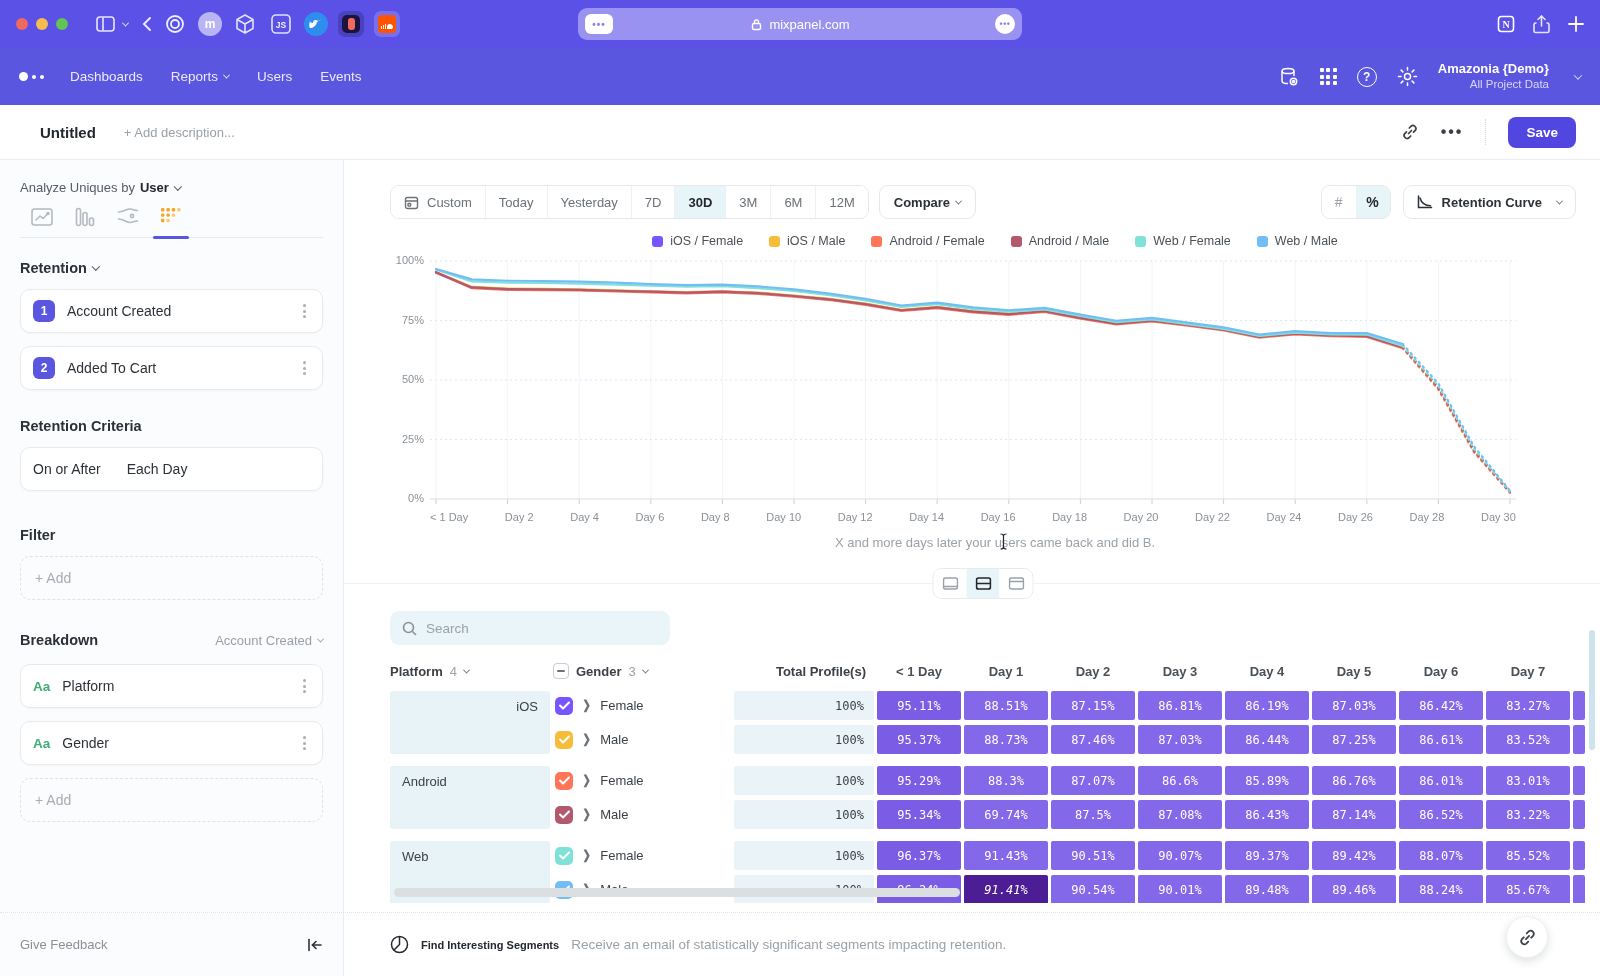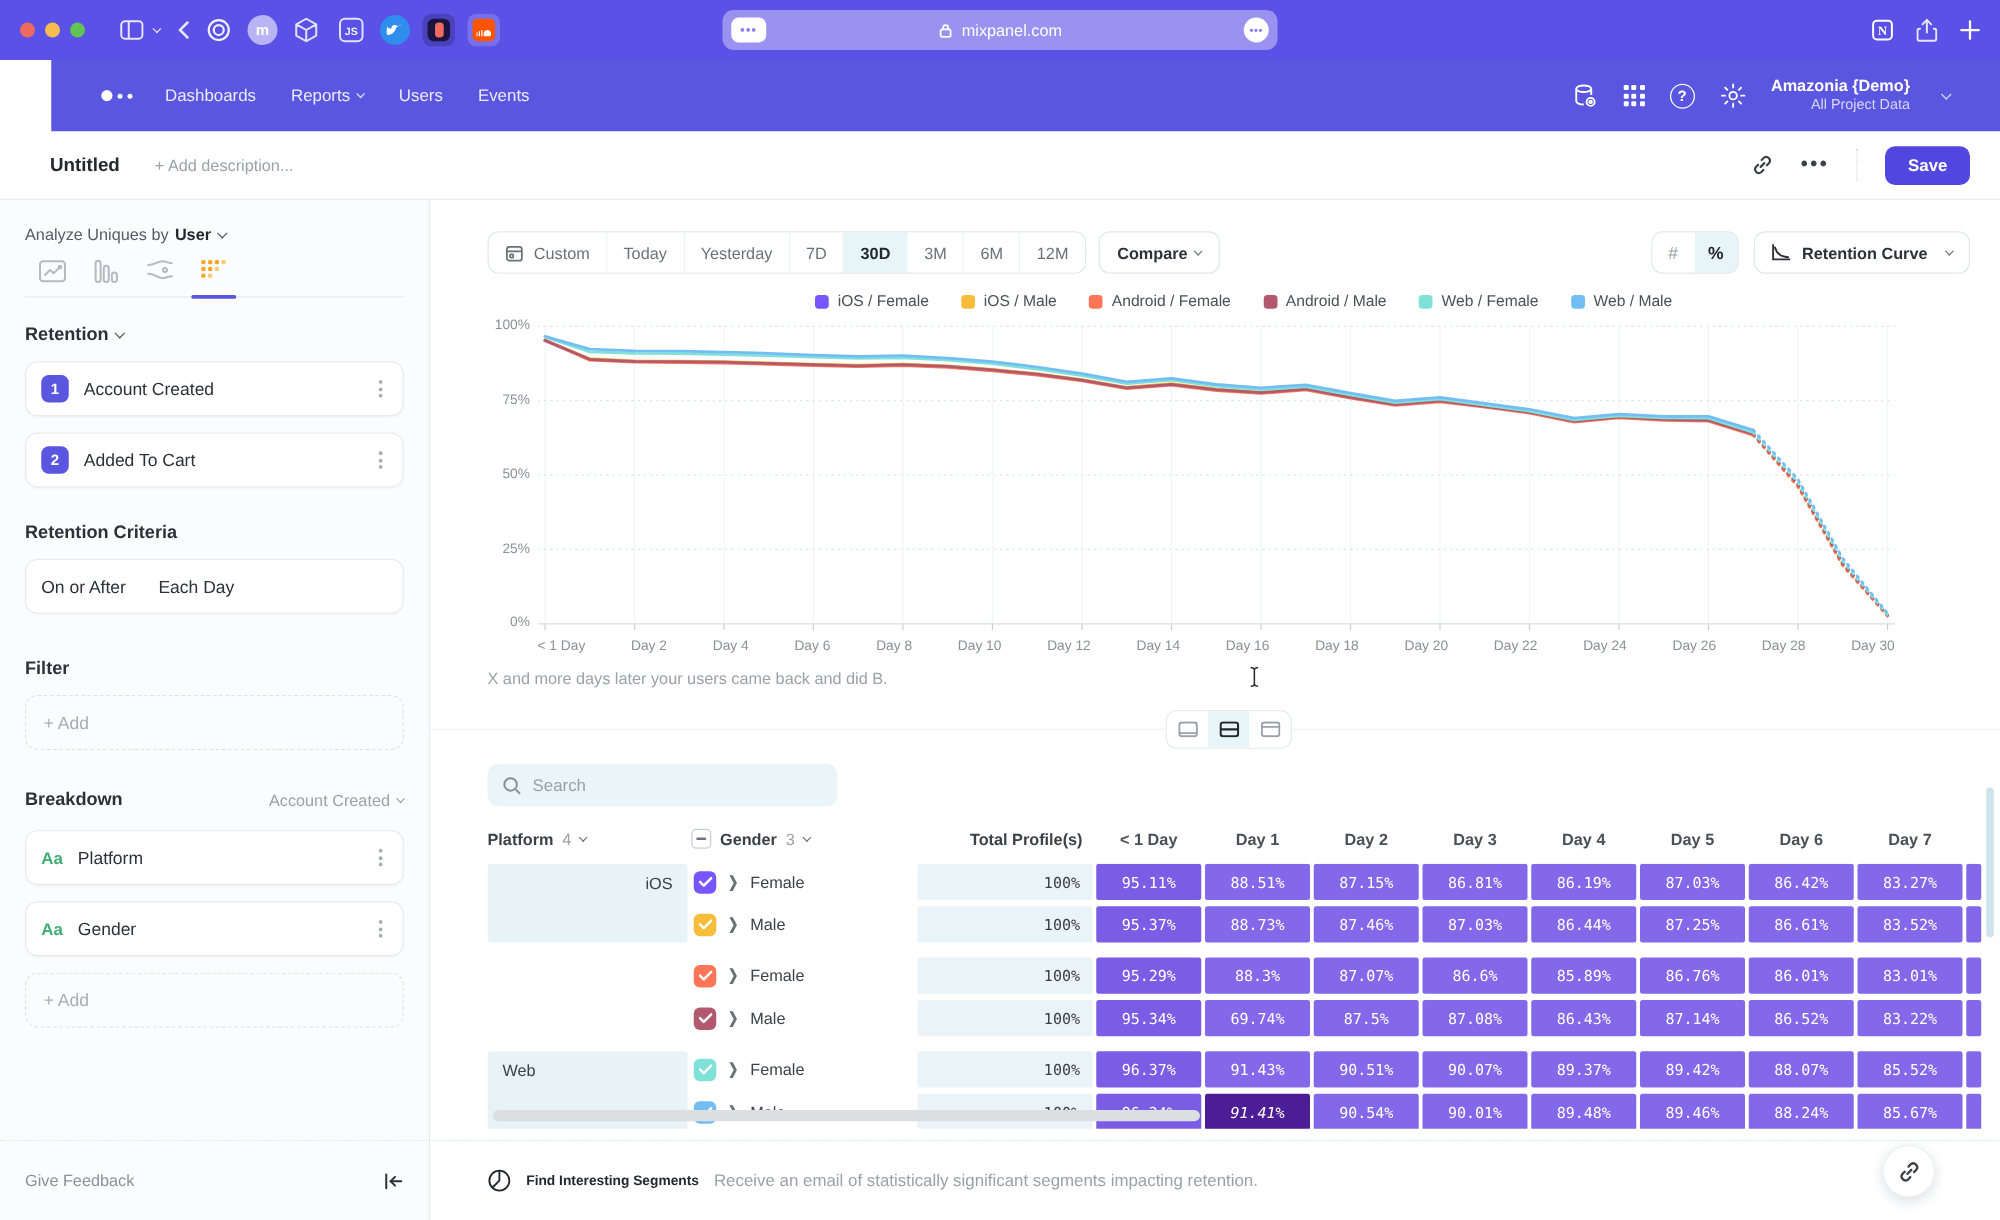--- a/index.html
+++ b/index.html
@@ -14,21 +14,21 @@
   .bicon { margin-left:14px; display:flex; align-items:center; color:#e8e6fb; }
   .app-ic { width:26px; height:26px; border-radius:7px; margin-left:10px; display:flex; align-items:center; justify-content:center; }
   .app-tile { background:rgba(255,255,255,0.18); }
   .app-tile.active { background:rgba(0,0,0,0.18); }
   .url-pill { position:absolute; left:50%; top:8px; transform:translateX(-50%); width:444px; height:32px; background:#9a92f1; border-radius:9px; display:flex; align-items:center; justify-content:center; color:#fff; font-size:13px; gap:6px; }
   .url-badge { position:absolute; left:7px; top:6px; width:28px; height:20px; background:#fff; border-radius:6px; display:flex; align-items:center; justify-content:center; color:#8a80ee; font-weight:bold; font-size:10px; letter-spacing:1px;}
   .url-more { position:absolute; right:7px; top:6px; width:20px; height:20px; background:#fff; border-radius:50%; display:flex; align-items:center; justify-content:center; color:#8a80ee; font-weight:bold; font-size:9px; letter-spacing:.5px;}
   .chrome-right { margin-left:auto; display:flex; align-items:center; gap:18px; color:#efeefc; }
 
   
-  .mp-nav { height:57px; background:#5a56e0; display:flex; align-items:center; padding:0 40px; position:relative; color:#fff;margin-left:41px; }
+  .mp-nav { height:57px; background:#5a56e0; display:flex; align-items:center; padding:0 19px; position:relative; color:#fff; }
   .logo-dots { display:flex; align-items:center; gap:4px; margin-right:26px; }
   .logo-dots i { background:#fff; border-radius:50%; display:block; }
   .nav-link { font-size:13.5px; color:#eceafc; margin-right:28px; display:flex; align-items:center; cursor:default; }
   .nav-search { position:absolute; left:50%; top:11px; transform:translateX(-50%); width:436px; height:36px; background:rgba(30,25,120,0.25); border:1px solid rgba(255,255,255,0.35); border-radius:9px; display:flex; align-items:center; justify-content:center; gap:10px; font-size:13.5px; color:#f2f1fd; }
   .nav-search .sc { color:#b9b4f3; font-size:12.5px; }
   .nav-right { margin-left:auto; display:flex; align-items:center; gap:20px; }
   .proj { text-align:right; line-height:1.25; }
   .proj .p1 { font-size:13px; font-weight:bold; }
   .proj .p2 { font-size:11.5px; color:#d9d6f8; }
 
@@ -74,21 +74,21 @@
   .view-btn { height:34px; border:1px solid #e4e8ea; border-radius:9px; background:#fff; display:flex; align-items:center; gap:9px; padding:0 13px; font-size:13px; color:#2c3138; font-weight:bold; cursor:pointer;}
 
   .legend { margin-top:14px; height:16px; display:flex; justify-content:center; gap:26px; }
   .lg-item { display:flex; align-items:center; gap:7px; font-size:12.5px; color:#4a5057; cursor:pointer;}
   .lg-sw { width:11px; height:11px; border-radius:3px; }
 
   .chart-row { margin-top:6px; display:flex; }
   .ylabels { width:40px; position:relative; height:252px; font-size:11px; color:#8a9096; }
   .ylabels span { position:absolute; right:6px; }
   .xlabels { margin-left:40px; width:1086px; display:flex; justify-content:space-between; font-size:11px; color:#8a9096; margin-top:4px; }
-  .caption { margin-top:12px; text-align:left; font-size:13px; color:#9aa1a8; position:relative; height:18px;}
+  .caption { margin-top:12px; text-align:center; font-size:13px; color:#9aa1a8; position:relative; height:18px;}
   .ibeam { position:absolute; left:50.3%; top:-2px; }
 
   .split-row { margin-top:15px; position:relative; height:30px; margin-right:24px;}
   .split-row .line { position:absolute; top:15px; left:-46px; right:-24px; border-top:1px solid #eef3f6; }
   .view-toggle { position:absolute; left:50%; transform:translateX(-50%); top:0; display:flex; background:#fff; border:1px solid #e7ebee; border-radius:9px; overflow:hidden; }
   .vt { width:33px; height:29px; display:flex; align-items:center; justify-content:center; cursor:pointer; color:#9aa1a8; background:#fff;}
   .vt.active { background:#e8f5f8; color:#23272e; }
 
   .search-wrap { margin-top:13px; width:280px; height:34px; background:#e9f5f8; border-radius:9px; display:flex; align-items:center; padding:0 12px; gap:9px; color:#8a9096;}
   .search-wrap input { border:none; background:transparent; outline:none; font-size:13.5px; color:#2c3138; font-family:"Liberation Sans",sans-serif; width:200px;}
@@ -641,20 +641,21 @@
           <div class="val-cell" style="grid-area: 2 / 5; background: rgb(132, 104, 234);">88.73%</div>
           <div class="val-cell" style="grid-area: 2 / 6; background: rgb(132, 104, 234);">87.46%</div>
           <div class="val-cell" style="grid-area: 2 / 7; background: rgb(132, 104, 234);">87.03%</div>
           <div class="val-cell" style="grid-area: 2 / 8; background: rgb(132, 104, 234);">86.44%</div>
           <div class="val-cell" style="grid-area: 2 / 9; background: rgb(132, 104, 234);">87.25%</div>
           <div class="val-cell" style="grid-area: 2 / 10; background: rgb(132, 104, 234);">86.61%</div>
           <div class="val-cell" style="grid-area: 2 / 11; background: rgb(132, 104, 234);">83.52%</div>
           <div class="val-cell" style="grid-area: 2 / 12; background: rgb(132, 104, 234);"></div>
         </div>
         <div class="tgrid t-group">
+          <div class="plat-cell" style="grid-row: 1 / 3;">Android</div>
           <div class="gend-cell" style="grid-area: 1 / 2;">
             <span class="chk" style="background: rgb(255, 117, 87);">
               <svg width="11" height="9" viewBox="0 0 11 9" fill="none" stroke="#fff" stroke-width="2" stroke-linecap="round" stroke-linejoin="round">
                 <polyline points="1,4.5 4,7.5 10,1.5"></polyline>
               </svg>
             </span>
             <span class="exp">❯</span>
             <span>Female</span>
           </div>
           <div class="total-cell" style="grid-area: 1 / 3;">100%</div>

